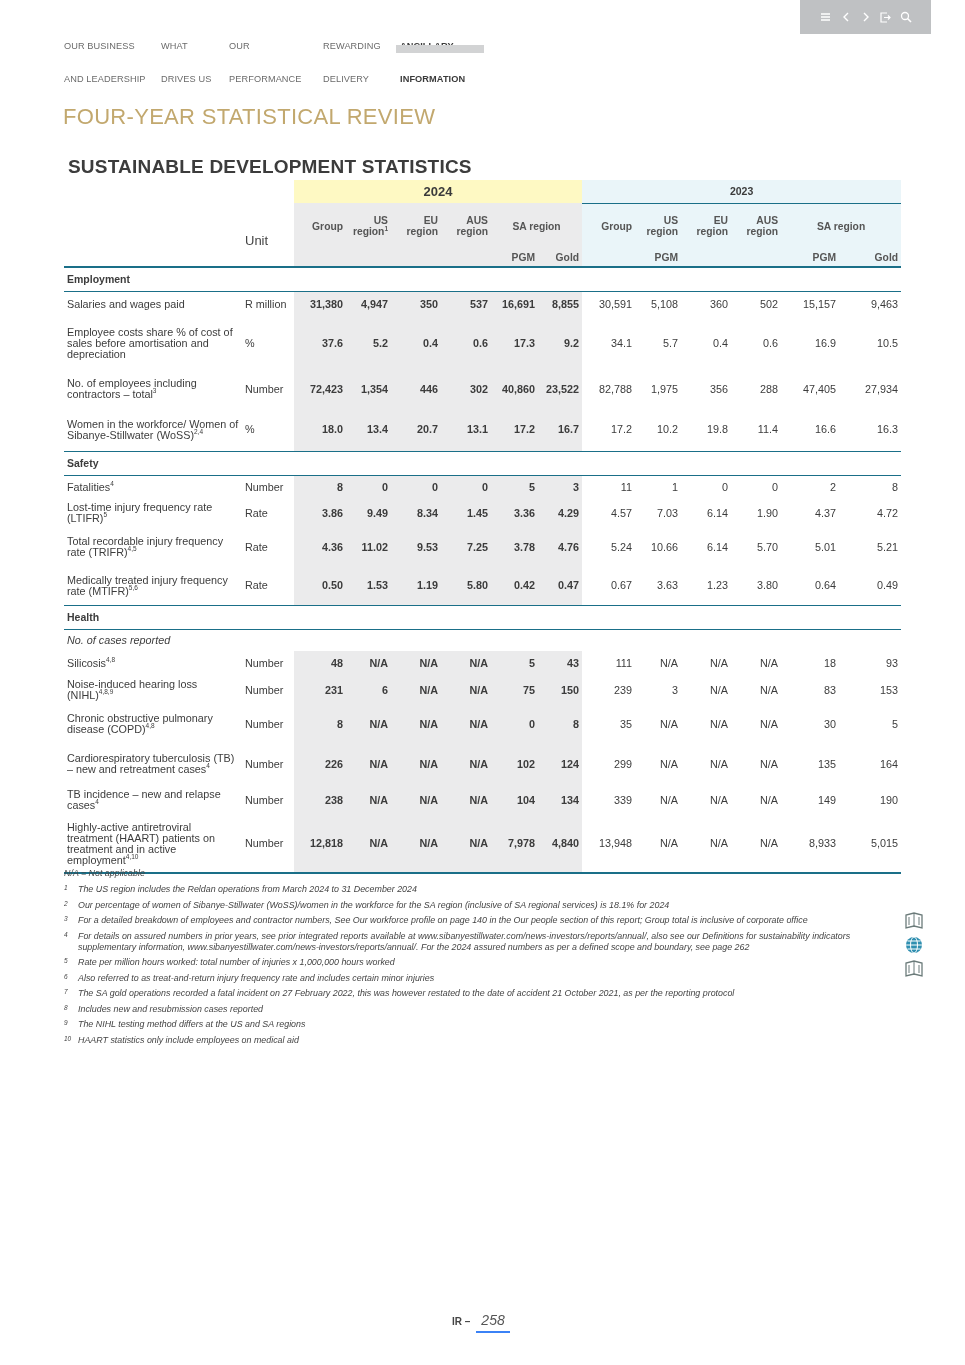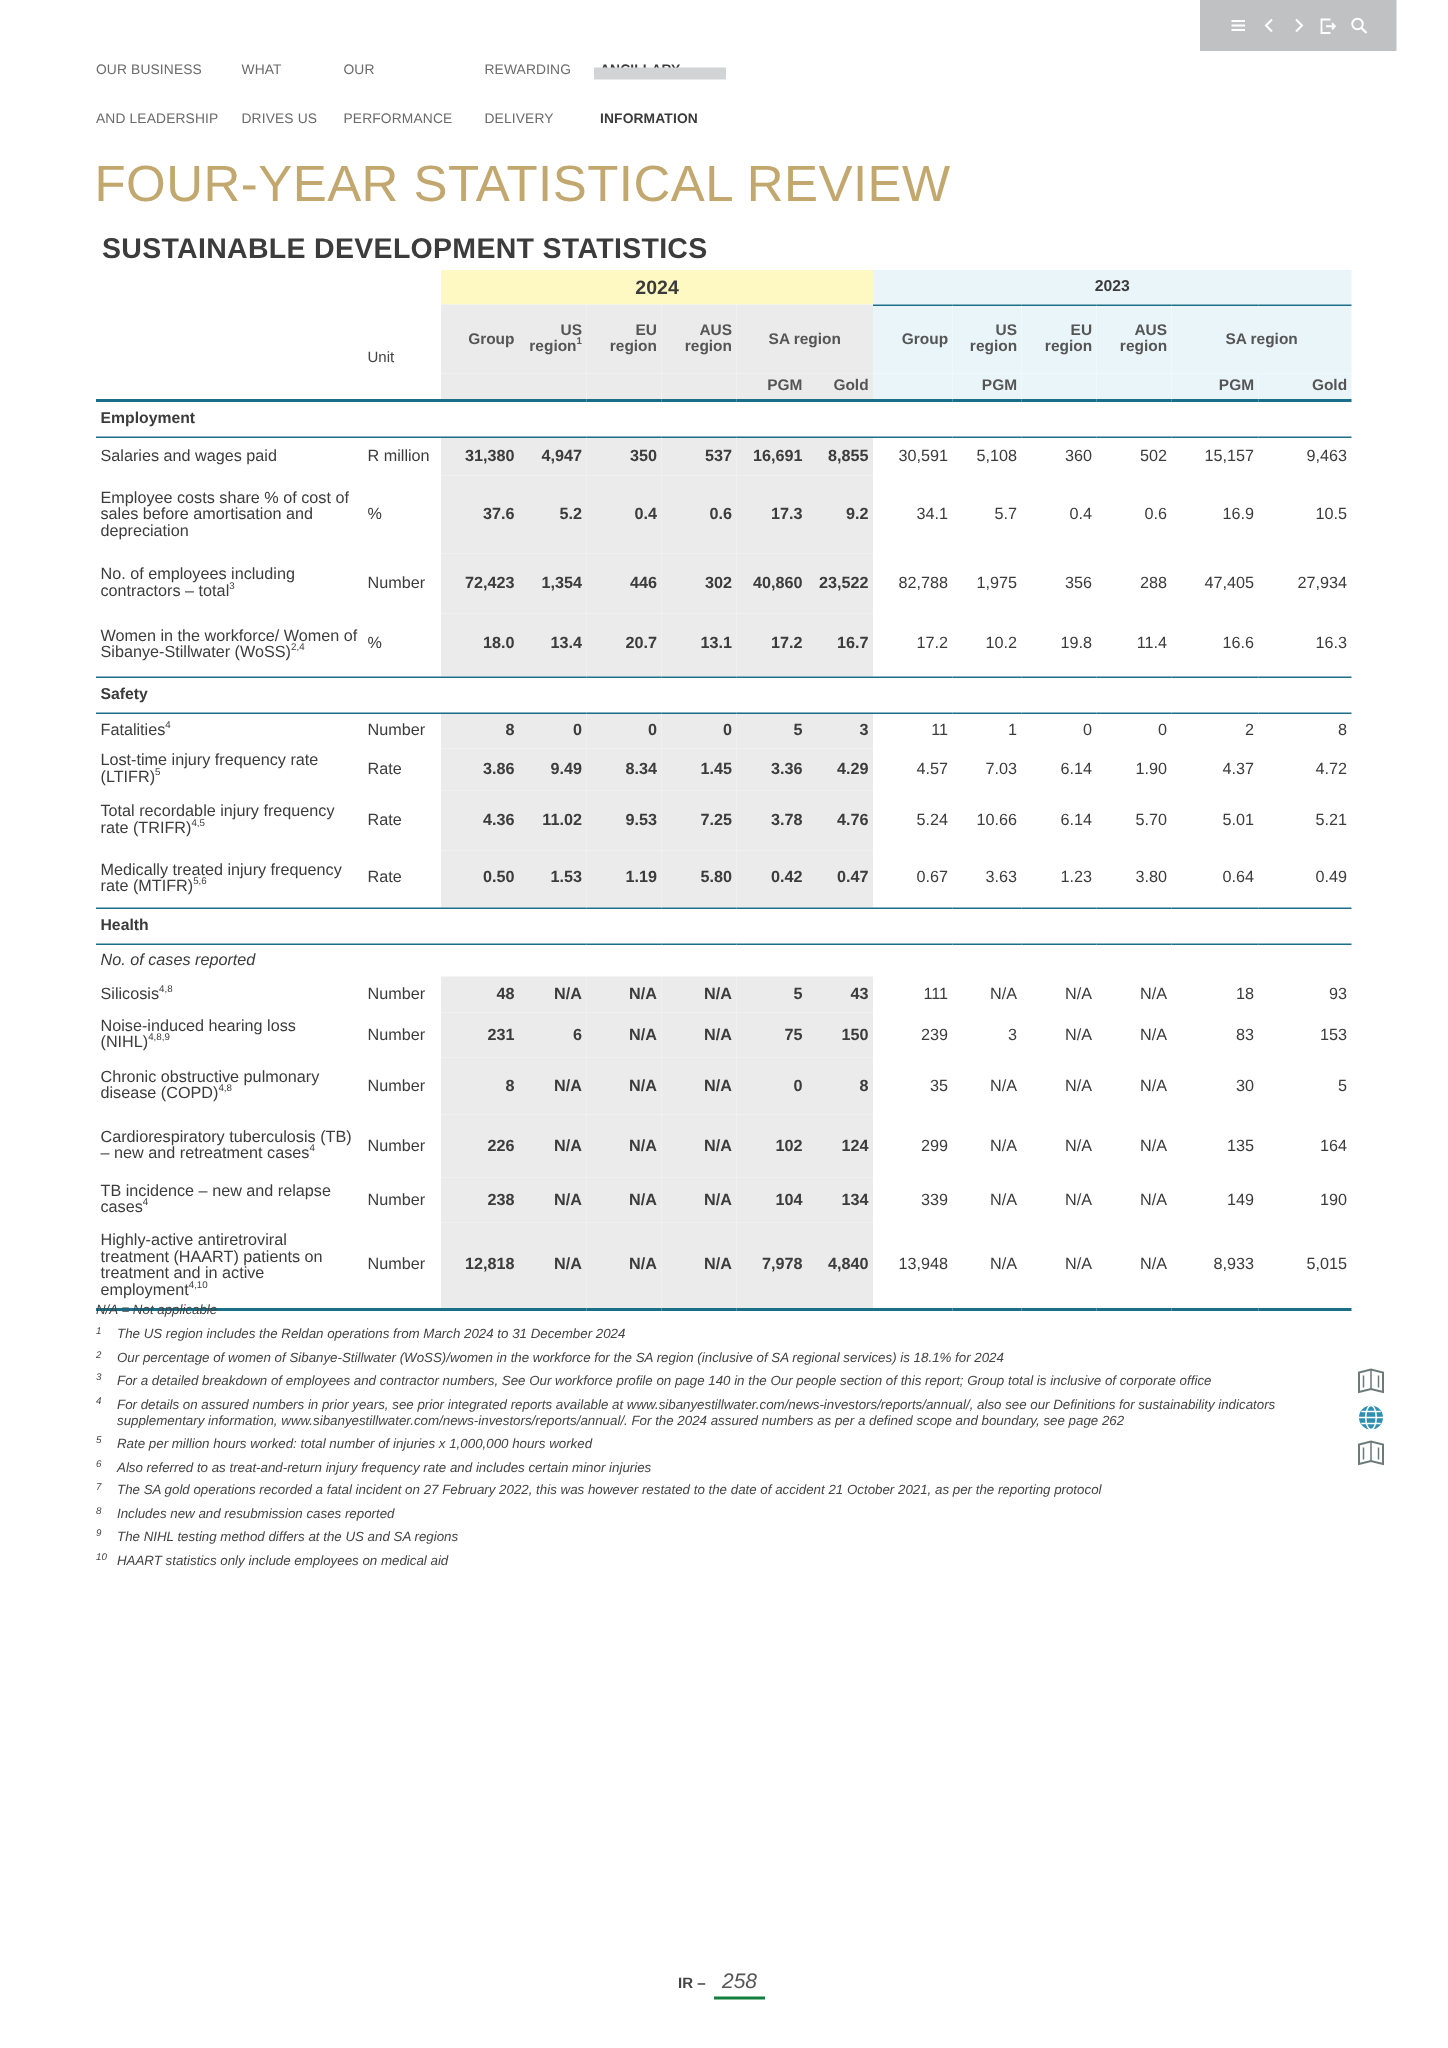--- a/index.html
+++ b/index.html
@@ -9,21 +9,21 @@
   .topnav { position: absolute; top: 19px; left: 64px; display: flex; }
   .topnav .navitem { font-size: 9.2px; line-height: 12px; color: #6b6b6b; text-transform: uppercase; letter-spacing: 0.1px; position: relative; }
   .topnav .navitem.active { color: #3a3a3a; font-weight: bold; }
   .topnav .navitem .l1, .topnav .navitem .l2 { display: block; white-space: nowrap; margin-top: 21px; }
   .nav-underline { position: absolute; left: 396px; top: 45px; width: 88px; height: 8px; background: #d2d3d4; }
 
   .toolbar { position: absolute; top: 0; left: 800px; width: 131px; height: 34px; background: #bfc1c3; display: flex; align-items: center; justify-content: center; gap: 4px; }
   .toolbar .tb { width: 16px; height: 18px; color: #ffffff; display: flex; align-items: center; justify-content: center; }
   .toolbar svg { display: block; }
 
-  .page-title { position: absolute; top: 104px; left: 63px; font-size: 34px; color: #c2a86e; letter-spacing: 0.3px; font-weight: normal; white-space: nowrap; }
+  .page-title { position: absolute; top: 104px; left: 63px; font-size: 22px; color: #c2a86e; letter-spacing: 0.3px; font-weight: normal; white-space: nowrap; }
   .section-title { position: absolute; top: 156px; left: 68px; font-size: 19px; font-weight: bold; color: #3c3c3c; letter-spacing: 0.2px; white-space: nowrap; }
 
   .table-wrap { position: absolute; top: 180px; left: 64px; width: 837px; }
   table { border-collapse: collapse; width: 837px; table-layout: fixed; font-size: 10.8px; }
   td, th { padding: 0 3px; vertical-align: middle; }
   th { font-weight: bold; color: #555; font-size: 10.3px; }
   .num { text-align: right; }
   .b24 { background: #ebebec; font-weight: bold; }
   .b24h { background: #ebebec; }
   .b23h { background: #eaf5f9; }
@@ -43,21 +43,21 @@
   .fn { display: flex; margin-bottom: 4.5px; line-height: 11px; }
   .fn .fnum { width: 14px; flex: none; font-size: 6.5px; line-height: 8px; }
   .fn .ftext { flex: 1; }
   .fn-na { margin-bottom: 5px; line-height: 11px; }
 
   .side-icons { position: absolute; left: 903px; top: 911px; width: 22px; display: flex; flex-direction: column; gap: 4px; align-items: center; }
   .side-icons .si { width: 20px; height: 20px; }
 
   .page-footer { position: absolute; top: 1312px; left: 410px; display: flex; align-items: baseline; gap: 6px; }
   .page-footer .ir { font-size: 10px; font-weight: bold; color: #444; margin-left: 42px; }
-  .page-footer .pno { font-size: 14px; color: #555; font-style: italic; border-bottom: 2px solid #15803d; padding-bottom: 2px; padding: 0 5px 3px 5px; }
+  .page-footer .pno { font-size: 14px; color: #555; font-style: italic; border-bottom: 2px solid #3b82f6; padding-bottom: 2px; padding: 0 5px 3px 5px; }
 </style>
 </head>
 <body>
 
 <div class="topnav">
   <div class="navitem" style="width:97px">
     <span class="l1">OUR BUSINESS</span>
     <span class="l2">AND LEADERSHIP</span>
   </div>
   <div class="navitem" style="width:68px">
@@ -145,21 +145,21 @@
     <th class="num b24h"><span>AUS</span><br><span>region</span></th>
     <th colspan="2" class="b24h" style="text-align:center">SA region</th>
     <th class="num b23h">Group</th>
     <th class="num b23h"><span>US</span><br><span>region</span></th>
     <th class="num b23h"><span>EU</span><br><span>region</span></th>
     <th class="num b23h"><span>AUS</span><br><span>region</span></th>
     <th colspan="2" class="b23h" style="text-align:center">SA region</th>
   </tr>
   <tr class="sub-row hdr-bottom">
     <td></td>
-    <td style="font-size:10px;color:#444;vertical-align:top;position:relative;top:-16px">Unit</td>
+    <td style="font-size:13px;color:#444;vertical-align:top;position:relative;top:-16px">Unit</td>
     <th class="b24h"></th>
           <th class="b24h"></th>
           <th class="b24h"></th>
           <th class="b24h"></th>
     <th class="num b24h">PGM</th>
     <th class="num b24h">Gold</th>
     <th class="b23h"></th>
     <th class="num b23h">PGM</th>
     <th class="b23h"></th>
           <th class="b23h"></th>

